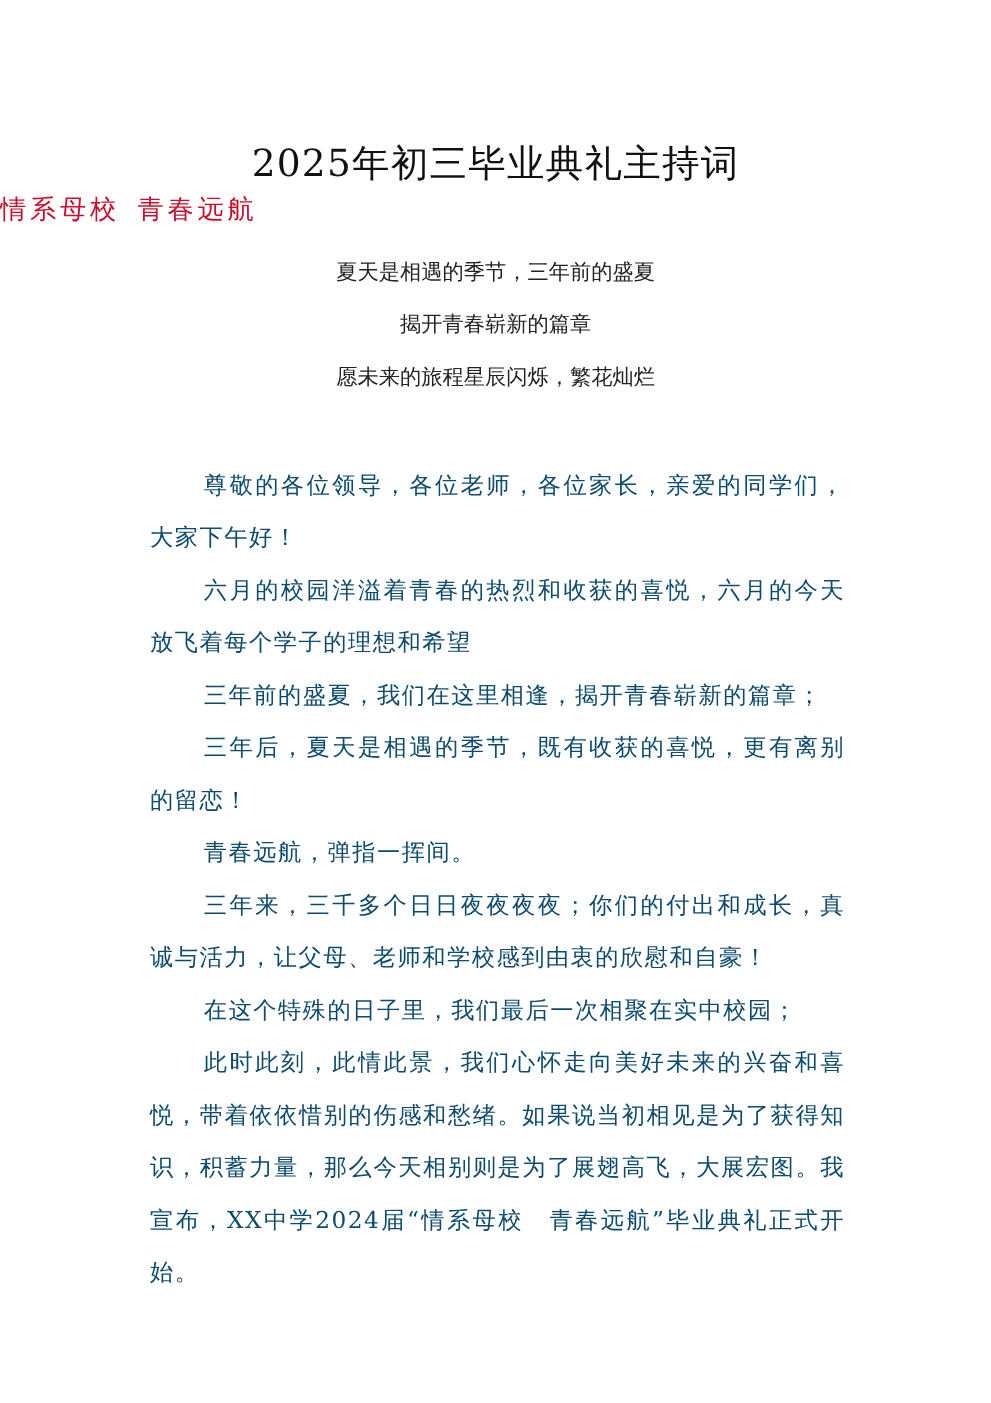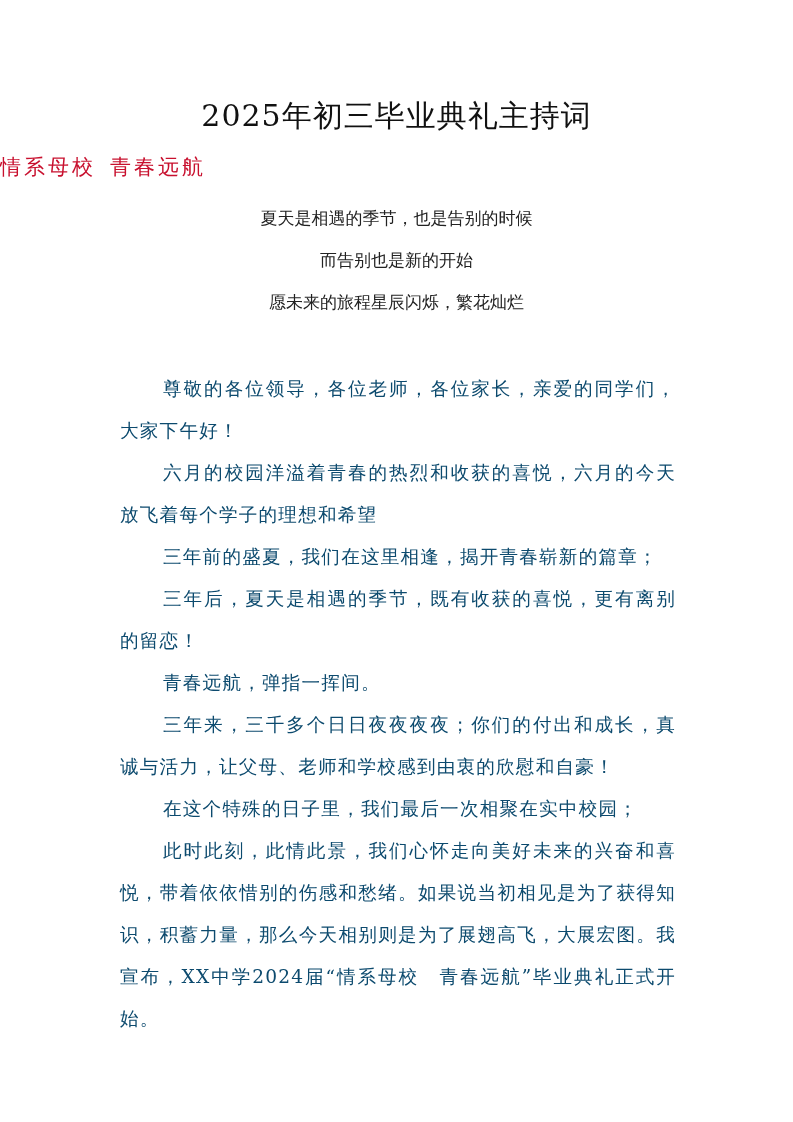--- a/index.html
+++ b/index.html
@@ -1,19 +1,19 @@
 <!DOCTYPE html>
 <html><head>
   <meta charset="utf-8">
   <style>
     html, body { margin: 0; padding: 0; background: #ffffff; }
     body { width: 793px; height: 1122px; position: relative; overflow: hidden;
            font-family: "DejaVu Serif", "Liberation Serif", serif; color: #1a1a1a; }
     .page { position: absolute; left: 0; top: 0; width: 793px; height: 1122px; }
-    .title { position: absolute; left: 0; width: 793px; top: 96px; text-align: center;
+    .title { position: absolute; left: 0; width: 793px; top: 112px; text-align: center;
              font-size: 30px; line-height: 40px; letter-spacing: 1px; color: #111; }
     .subtitle { position: absolute; left: 0; width: 793px; top: 152px; text-align: left;
                 font-size: 21px; line-height: 30px; letter-spacing: 3px; color: #c8102e; }
     .subtitle .gap { display: inline-block; width: 14px; }
     .verse { position: absolute; left: 0; width: 793px; text-align: center;
              font-family: "DejaVu Sans", "Liberation Sans", sans-serif;
              font-size: 17px; line-height: 24px; color: #222; }
     .body { position: absolute; left: 120px; top: 368px; width: 556px; }
     .para { margin: 0; font-size: 18.6px; line-height: 42px; text-indent: 43px;
             text-align: justify; letter-spacing: 1.2px; color: #0c4a6e; }
@@ -21,22 +21,22 @@
 </head>
 <body>
 
 <div class="page">
   <div class="title">2025年初三毕业典礼主持词</div>
 
   <div class="subtitle">
     <span>情系母校</span><span class="gap"></span><span>青春远航</span>
   </div>
 
-  <div class="verse" style="top:206px;">夏天是相遇的季节，也是告别的时候</div>
-  <div class="verse" style="top:248px;">而告别也是新的开始</div>
+  <div class="verse" style="top:206px;">夏天是相遇的季节，三年前的盛夏</div>
+  <div class="verse" style="top:248px;">揭开青春崭新的篇章</div>
   <div class="verse" style="top:290px;text-align:center;">愿未来的旅程星辰闪烁，繁花灿烂</div>
 
   <div class="body">
     <p class="para">尊敬的各位领导，各位老师，各位家长，亲爱的同学们，大家下午好！</p>
     <p class="para">六月的校园洋溢着青春的热烈和收获的喜悦，六月的今天放飞着每个学子的理想和希望</p>
     <p class="para">三年前的盛夏，我们在这里相逢，揭开青春崭新的篇章；</p>
     <p class="para">三年后，夏天是相遇的季节，既有收获的喜悦，更有离别的留恋！</p>
     <p class="para">青春远航，弹指一挥间。</p>
     <p class="para">三年来，三千多个日日夜夜夜夜；你们的付出和成长，真诚与活力，让父母、老师和学校感到由衷的欣慰和自豪！</p>
     <p class="para">在这个特殊的日子里，我们最后一次相聚在实中校园；</p>

